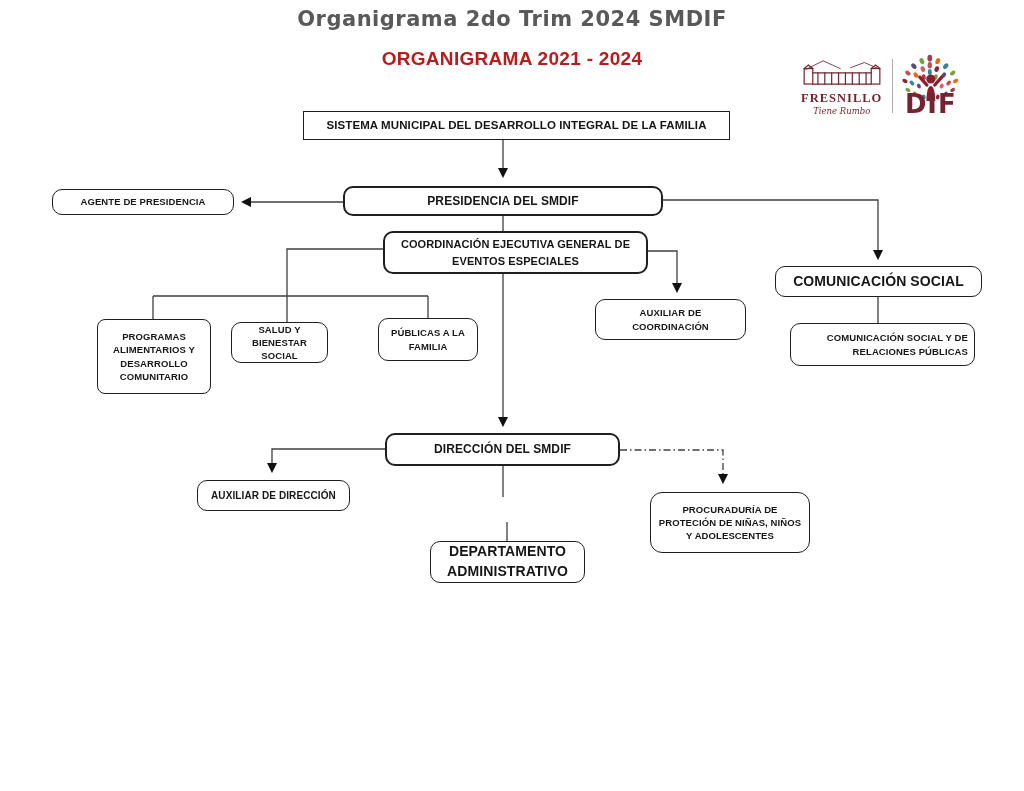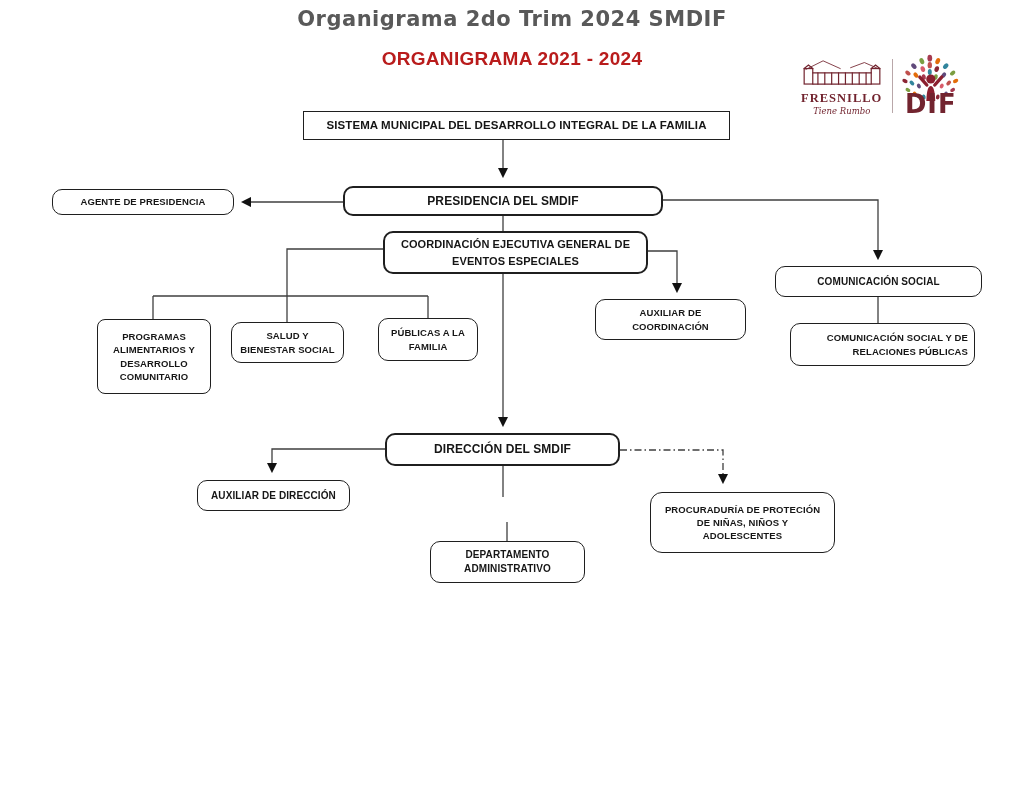--- a/index.html
+++ b/index.html
@@ -50,21 +50,21 @@
     border:1.6px solid #1f1f1f;border-radius:10px;
     background:#fff;
     display:flex;align-items:center;justify-content:center;
     text-align:center;font-weight:bold;color:#161616;
     line-height:1.4;padding:2px 6px;box-sizing:border-box;
     font-size:9.5px;letter-spacing:.1px;
   }
   .lvl-top{border-radius:0;font-size:11.5px;}
   .lvl-1{border-width:2px;font-size:12px;}
   .lvl-2{border-width:2px;font-size:11px;line-height:1.5;}
-  .lvl-3{font-size:10px;}
+  .lvl-3{font-size:14px;}
   .dir{border-width:2px;font-size:12px;}
   #connectors{position:absolute;left:0;top:0;pointer-events:none;}
 </style>
 </head>
 <body>
 
 <div id="page">
 
   <div class="title-main">Organigrama 2do Trim 2024 SMDIF</div>
   <div class="title-sub">ORGANIGRAMA 2021 - 2024</div>
@@ -179,38 +179,38 @@
   </div>
 
   <div class="node" style="left:790px;top:323px;width:185px;height:43px;text-align:right;">
     <span>COMUNICACIÓN SOCIAL Y DE RELACIONES PÚBLICAS</span>
   </div>
 
   <div class="node" style="left:97px;top:319px;width:114px;height:75px;border-radius:8px;">
     <span>PROGRAMAS ALIMENTARIOS Y DESARROLLO COMUNITARIO</span>
   </div>
 
-  <div class="node" style="left:231px;top:322px;width:113px;height:41px;">
+  <div class="node" style="left:231px;top:322px;width:97px;height:41px;">
     <span>SALUD Y BIENESTAR SOCIAL</span>
   </div>
 
   <div class="node" style="left:378px;top:318px;width:100px;height:43px;">
     <span>PÚBLICAS A LA FAMILIA</span>
   </div>
 
   <div class="node dir" style="left:385px;top:433px;width:235px;height:33px;">
     <span>DIRECCIÓN DEL SMDIF</span>
   </div>
 
   <div class="node" style="left:197px;top:480px;width:153px;height:31px;font-size:10px;">
     <span>AUXILIAR DE DIRECCIÓN</span>
   </div>
 
 
-  <div class="node" style="left:650px;top:492px;width:185px;height:61px;border-radius:12px;">
+  <div class="node" style="left:650px;top:492px;width:160px;height:61px;border-radius:12px;">
     <span>PROCURADURÍA DE PROTECIÓN DE NIÑAS, NIÑOS Y ADOLESCENTES</span>
   </div>
 
   <div class="node lvl-3" style="left:430px;top:541px;width:155px;height:42px;">
     <span>DEPARTAMENTO ADMINISTRATIVO</span>
   </div>
 
 </div>
 
 </body></html>

